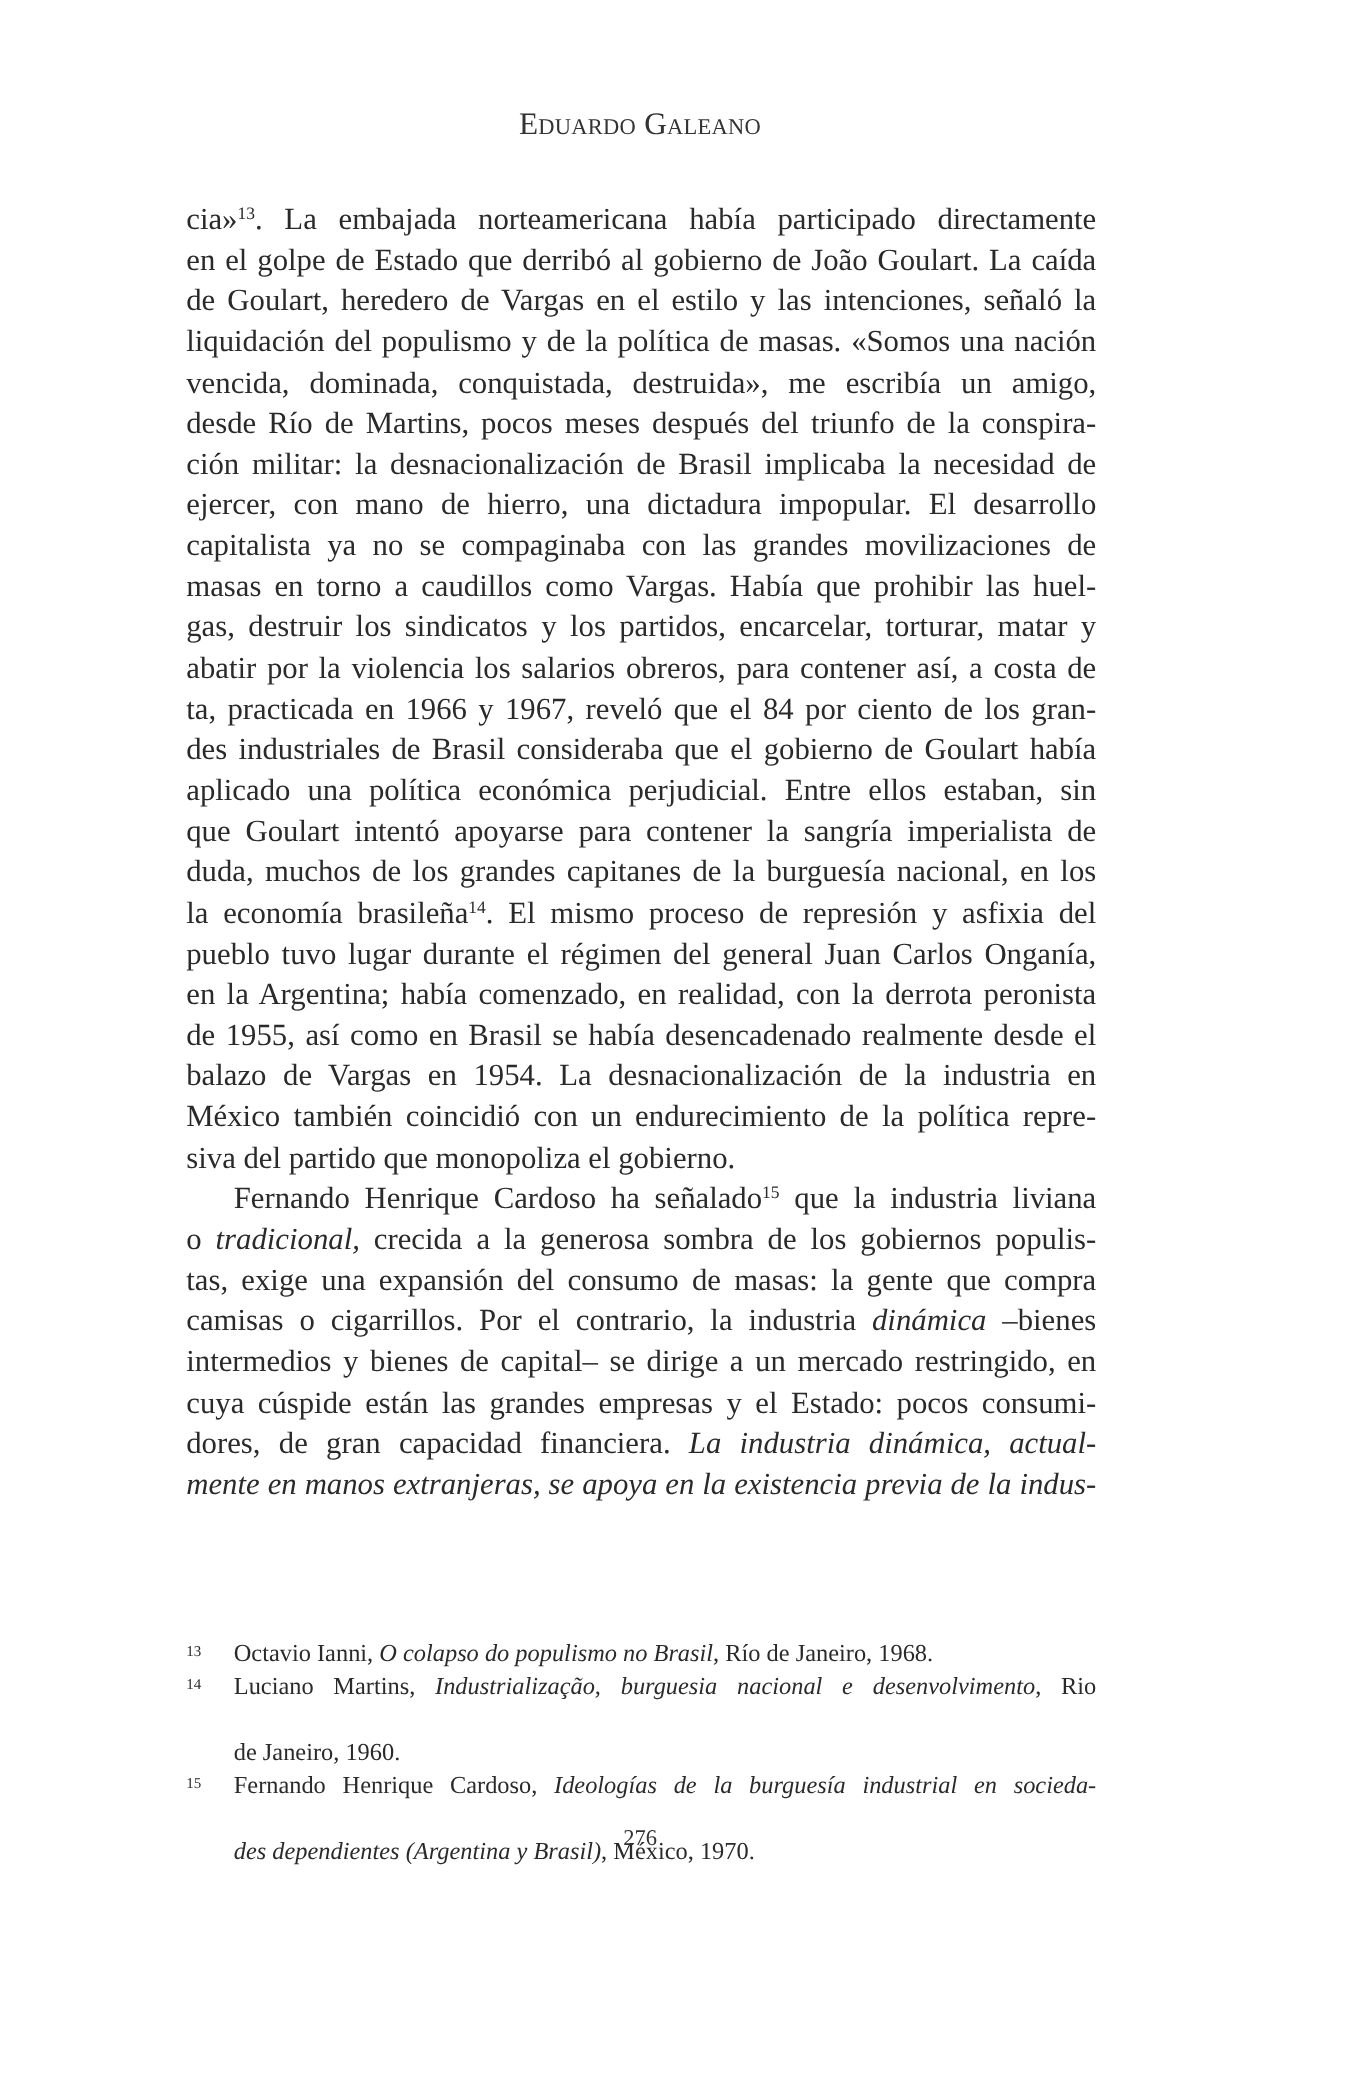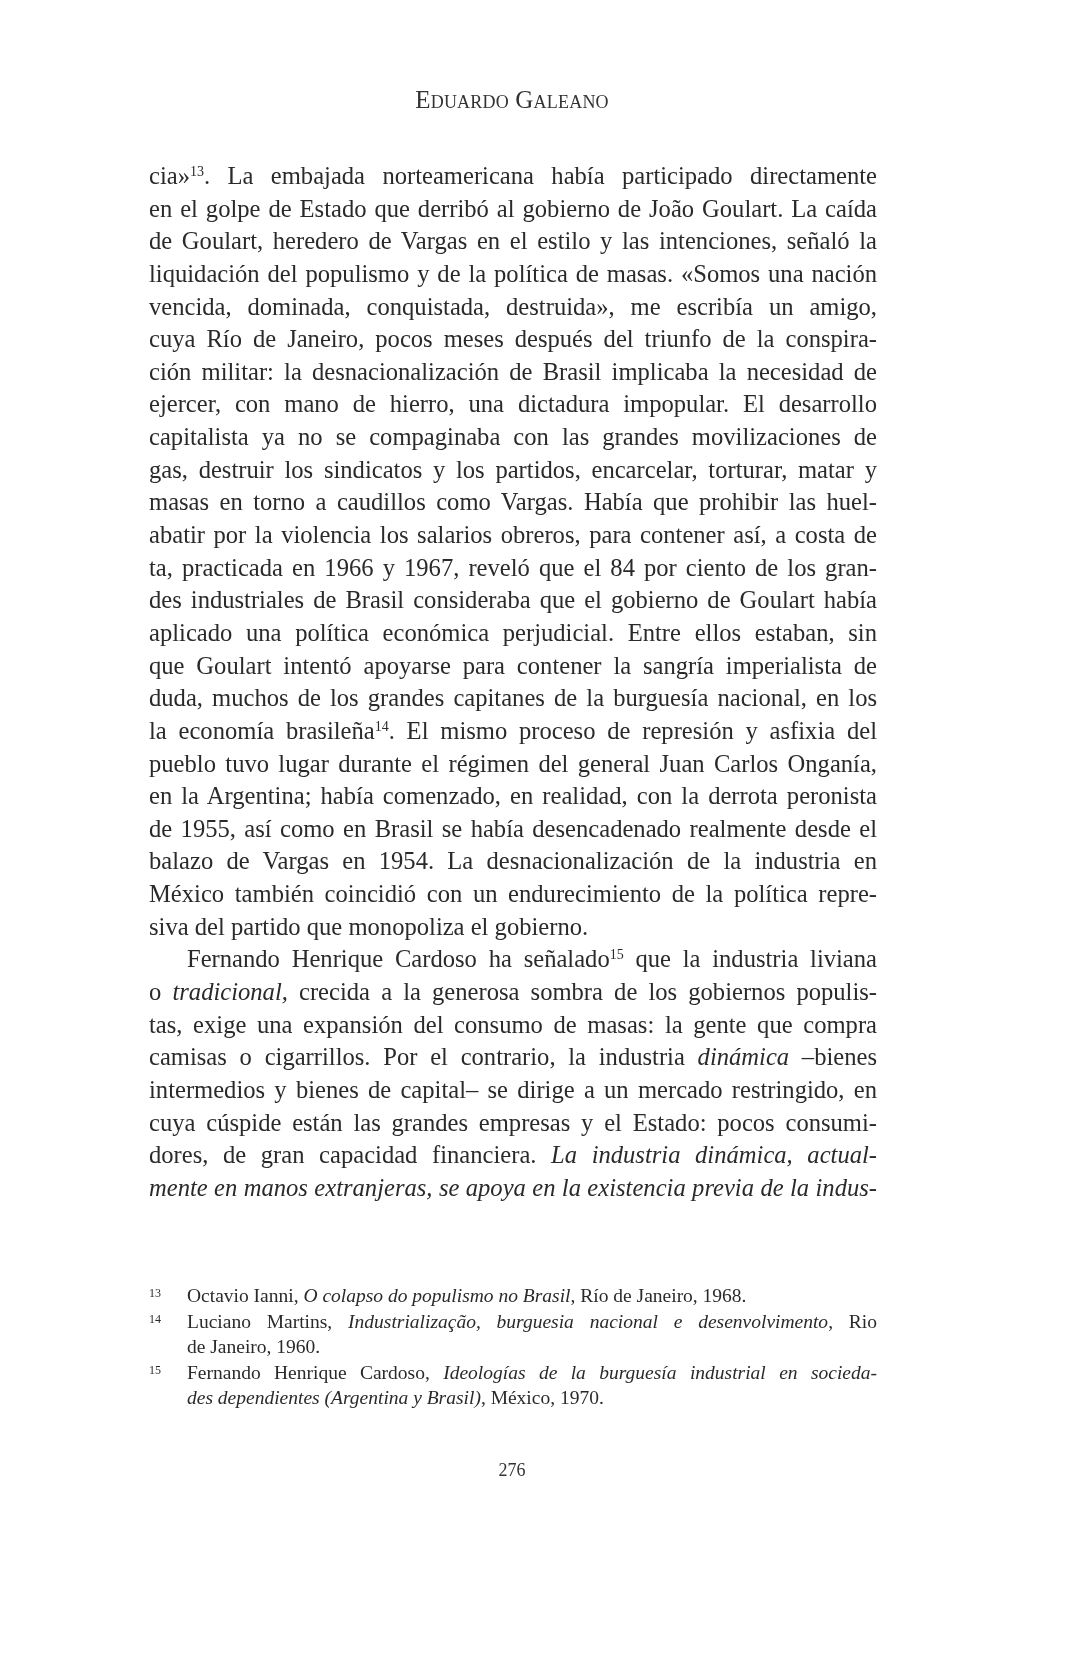--- a/index.html
+++ b/index.html
@@ -76,21 +76,21 @@
     left: 0;
     top: -2px;
     font-size: 12px;
   }
   .fn-line {
     display: block;
     white-space: nowrap;
     text-align: justify;
     text-align-last: justify;
   }
-  .fn-line.last { text-align-last: left; }
+  .fn-line.last { text-align-last: left; margin-top: 28px; }
   .page-number {
     position: absolute;
     top: 1460px;
     left: 0;
     width: 1024px;
     text-align: center;
     font-size: 18px;
     color: #333;
   }
   i { }
@@ -100,26 +100,26 @@
 
 <div class="page">
   <div class="running-head">Eduardo Galeano</div>
 
   <div class="body-text" id="body-text">
       <span class="line"><span>cia»</span><sup>13</sup><span>. La embajada norteamericana había participado directamente</span></span>
       <span class="line"><span>en el golpe de Estado que derribó al gobierno de João Goulart. La caída</span></span>
       <span class="line"><span>de Goulart, heredero de Vargas en el estilo y las intenciones, señaló la</span></span>
       <span class="line"><span>liquidación del populismo y de la política de masas. «Somos una nación</span></span>
       <span class="line"><span>vencida, dominada, conquistada, destruida», me escribía un amigo,</span></span>
-      <span class="line"><span>cuya Río de Janeiro, pocos meses después del triunfo de la conspira-</span></span>
+      <span class="line"><span>desde Río de Martins, pocos meses después del triunfo de la conspira-</span></span>
       <span class="line"><span>ción militar: la desnacionalización de Brasil implicaba la necesidad de</span></span>
       <span class="line"><span>ejercer, con mano de hierro, una dictadura impopular. El desarrollo</span></span>
       <span class="line"><span>capitalista ya no se compaginaba con las grandes movilizaciones de</span></span>
+      <span class="line"><span>masas en torno a caudillos como Vargas. Había que prohibir las huel-</span></span>
       <span class="line"><span>gas, destruir los sindicatos y los partidos, encarcelar, torturar, matar y</span></span>
-      <span class="line"><span>masas en torno a caudillos como Vargas. Había que prohibir las huel-</span></span>
       <span class="line"><span>abatir por la violencia los salarios obreros, para contener así, a costa de</span></span>
       <span class="line"><span>ta, practicada en 1966 y 1967, reveló que el 84 por ciento de los gran-</span></span>
       <span class="line"><span>des industriales de Brasil consideraba que el gobierno de Goulart había</span></span>
       <span class="line"><span>aplicado una política económica perjudicial. Entre ellos estaban, sin</span></span>
       <span class="line"><span>que Goulart intentó apoyarse para contener la sangría imperialista de</span></span>
       <span class="line"><span>duda, muchos de los grandes capitanes de la burguesía nacional, en los</span></span>
       <span class="line"><span>la economía brasileña</span><sup>14</sup><span>. El mismo proceso de represión y asfixia del</span></span>
       <span class="line"><span>pueblo tuvo lugar durante el régimen del general Juan Carlos Onganía,</span></span>
       <span class="line"><span>en la Argentina; había comenzado, en realidad, con la derrota peronista</span></span>
       <span class="line"><span>de 1955, así como en Brasil se había desencadenado realmente desde el</span></span>

